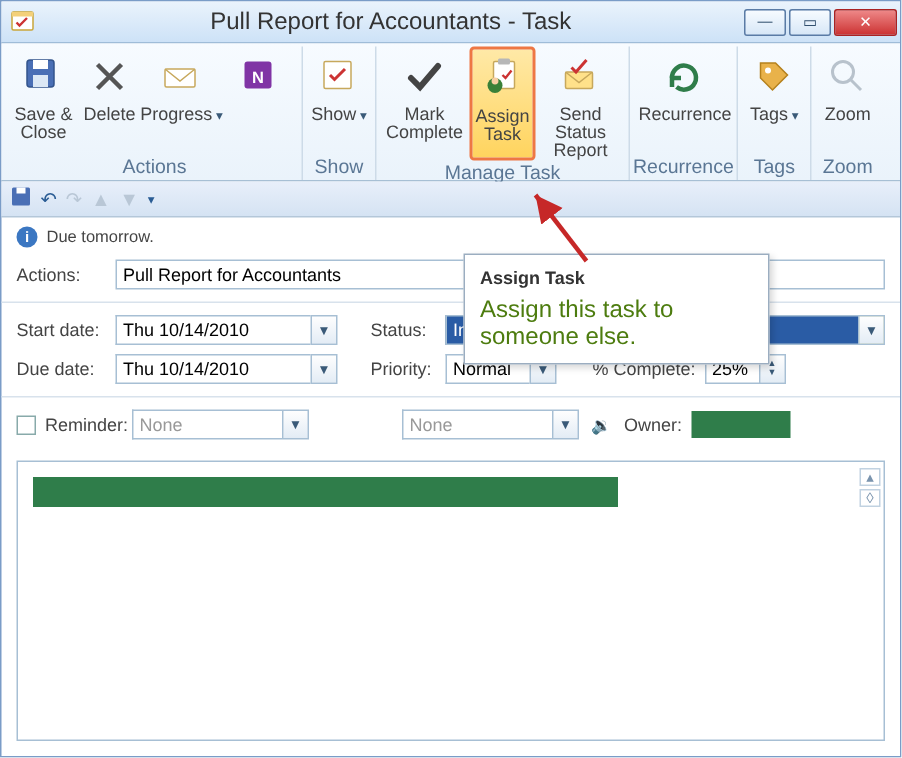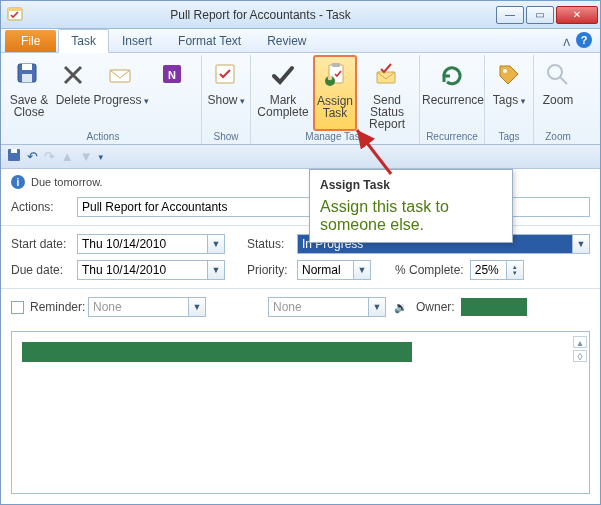--- a/index.html
+++ b/index.html
@@ -1,36 +1,36 @@
 <!DOCTYPE html>
 <html><head>
 <meta charset="utf-8">
 <style>
   * { box-sizing: border-box; margin: 0; padding: 0; font-family: "Segoe UI", Tahoma, sans-serif; font-size: 11px; }
   body { background: #eee; }
   .window { width: 601px; height: 505px; background: #fff; border: 1px solid #7a9cc7; display: flex; flex-direction: column; }
   
   .titlebar { height: 28px; background: linear-gradient(#eaf3fc, #cde2f7); display: flex; align-items: center; justify-content: space-between; border-bottom: 1px solid #9fbcd8; }
-  .title-center { flex: 1; text-align: center; color: #333; font-size: 12px; white-space: nowrap; overflow: hidden; }
+  .title-center { flex: 1; text-align: center; color: #333; font-size: 16px; white-space: nowrap; overflow: hidden; }
   .winbtns { display: flex; gap: 0; padding-right: 2px; }
   .winbtn { width: 28px; height: 18px; margin-left: 2px; display: flex; align-items: center; justify-content: center; border: 1px solid #5a7ba5; border-radius: 2px; background: linear-gradient(#f7fbff,#d7e7f7); font-size: 10px; color:#32506e; }
   .winbtn.close { background: linear-gradient(#e88, #c33); color:#fff; border-color:#a22; width: 42px; }
   .appicon { width: 22px; height: 22px; margin-left: 4px; display:inline-block; }
   
   .tabsrow { height: 24px; background: linear-gradient(#f7fbff, #e3eefb); display: flex; align-items: flex-end; padding-left: 4px; border-bottom: 1px solid #b8cbdc;}
   .filetab { background: #e88b2d; background: linear-gradient(#f59d3a,#e07b17); color: #fff; padding: 4px 16px; border-radius: 2px 2px 0 0; font-size: 12px; margin-right: 2px; }
   .tab { padding: 4px 12px; color: #3a5a78; font-size: 12px; border: 1px solid transparent; border-bottom:none; }
   .tab.active { background: #fff; border: 1px solid #b8cbdc; border-bottom: 1px solid #fff; border-radius: 2px 2px 0 0; margin-bottom:-1px; }
   .tabsrow .spacer { flex: 1; }
   .tabsrow .helpbtn { width: 16px; height: 16px; border-radius: 50%; background: #2a7bd6; color: #fff; display:flex; align-items:center; justify-content:center; margin: 0 8px 4px 0; font-weight:bold; font-size:11px;}
   .tabsrow .caret { color:#3a5a78; margin: 0 6px 4px 0; font-size:10px;}
   
   .ribbon { height: 92px; background: linear-gradient(#f7fbff, #eaf3fb); display: flex; border-bottom: 1px solid #a7bfd4; padding: 2px 4px 0; }
   .group { display: flex; flex-direction: column; align-items: center; border-right: 1px solid #cddbe8; padding: 0 2px; }
-  .group-label { font-size: 10px; color: #5a7694; margin-top: auto; margin-bottom: 2px; text-align:center; }
+  .group-label { font-size: 13px; color: #5a7694; margin-top: auto; margin-bottom: 2px; text-align:center; }
   .btns { display: flex; }
   .rbtn { display: flex; flex-direction: column; align-items: center; justify-content: flex-start; width: 52px; padding: 4px 2px 0; text-align:center; color: #3a3a3a; font-size: 11px; line-height: 12px; border-radius:3px; border:1px solid transparent; }
   .rbtn.narrow { width: 44px; }
   .rbtn.wide { width: 60px; }
   .rbtn.highlighted { background: linear-gradient(#ffe9a7,#ffd45e); border: 2px solid #e74; }
   .rbtn .ico { width: 30px; height: 30px; margin-bottom: 4px; display:flex; align-items:center; justify-content:center; }
   .rbtn .lbl { min-height: 24px; }
   .drop-caret::after { content: " \25BE"; font-size:9px; color:#3a5a78;}
   
   .qat { height: 24px; background: linear-gradient(#e8effa,#d5e3f3); border-bottom:1px solid #b4c7d9; display:flex; align-items:center; padding-left:6px; gap:6px; }
@@ -82,30 +82,20 @@
         </svg>
     </span>
     <div class="title-center">Pull Report for Accountants  -  Task</div>
     <div class="winbtns">
       <div class="winbtn">—</div>
       <div class="winbtn">▭</div>
       <div class="winbtn close">✕</div>
     </div>
   </div>
 
-  <div class="tabsrow">
-    <div class="filetab">File</div>
-    <div class="tab active">Task</div>
-    <div class="tab">Insert</div>
-    <div class="tab">Format Text</div>
-    <div class="tab">Review</div>
-    <div class="spacer"></div>
-    <div class="caret">ᐱ</div>
-    <div class="helpbtn">?</div>
-  </div>
 
   <div class="ribbon">
 
     <div class="group">
       <div class="btns">
         <div class="rbtn narrow">
           <span class="ico">
               <svg viewBox="0 0 30 30">
                 <rect x="4" y="4" width="18" height="18" rx="2" fill="#4a6fb5" stroke="#33548c"></rect>
                 <rect x="8" y="4" width="10" height="6" fill="#fff"></rect>

